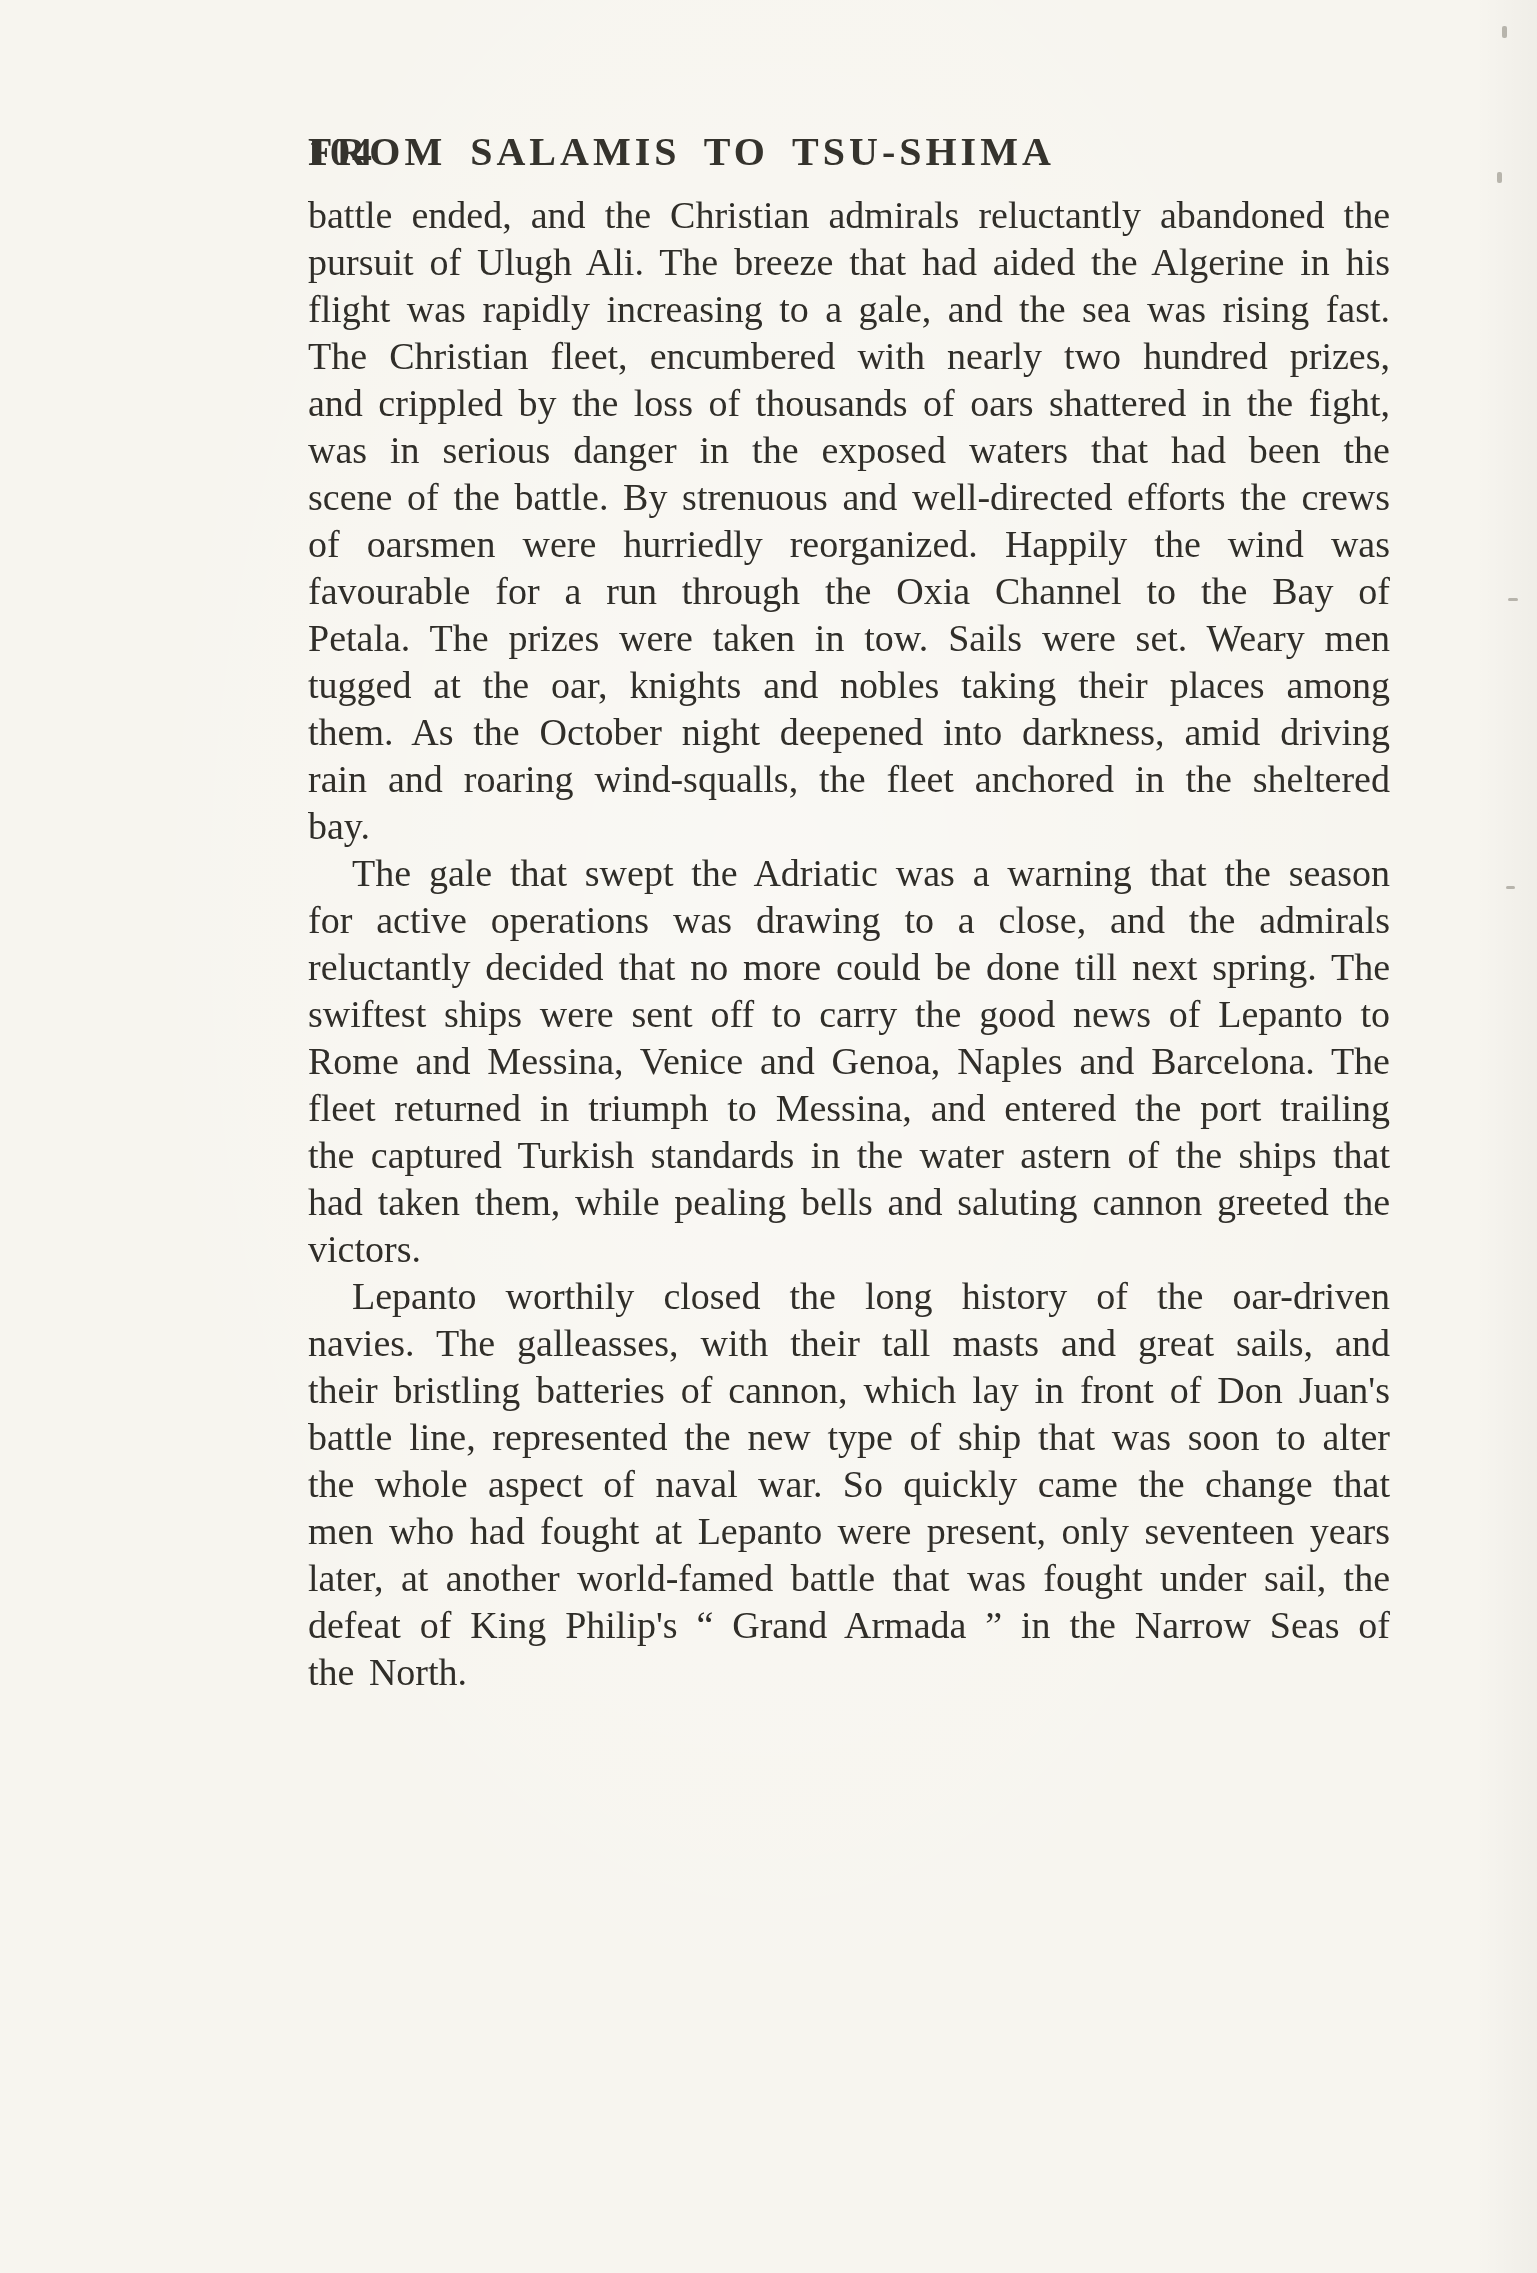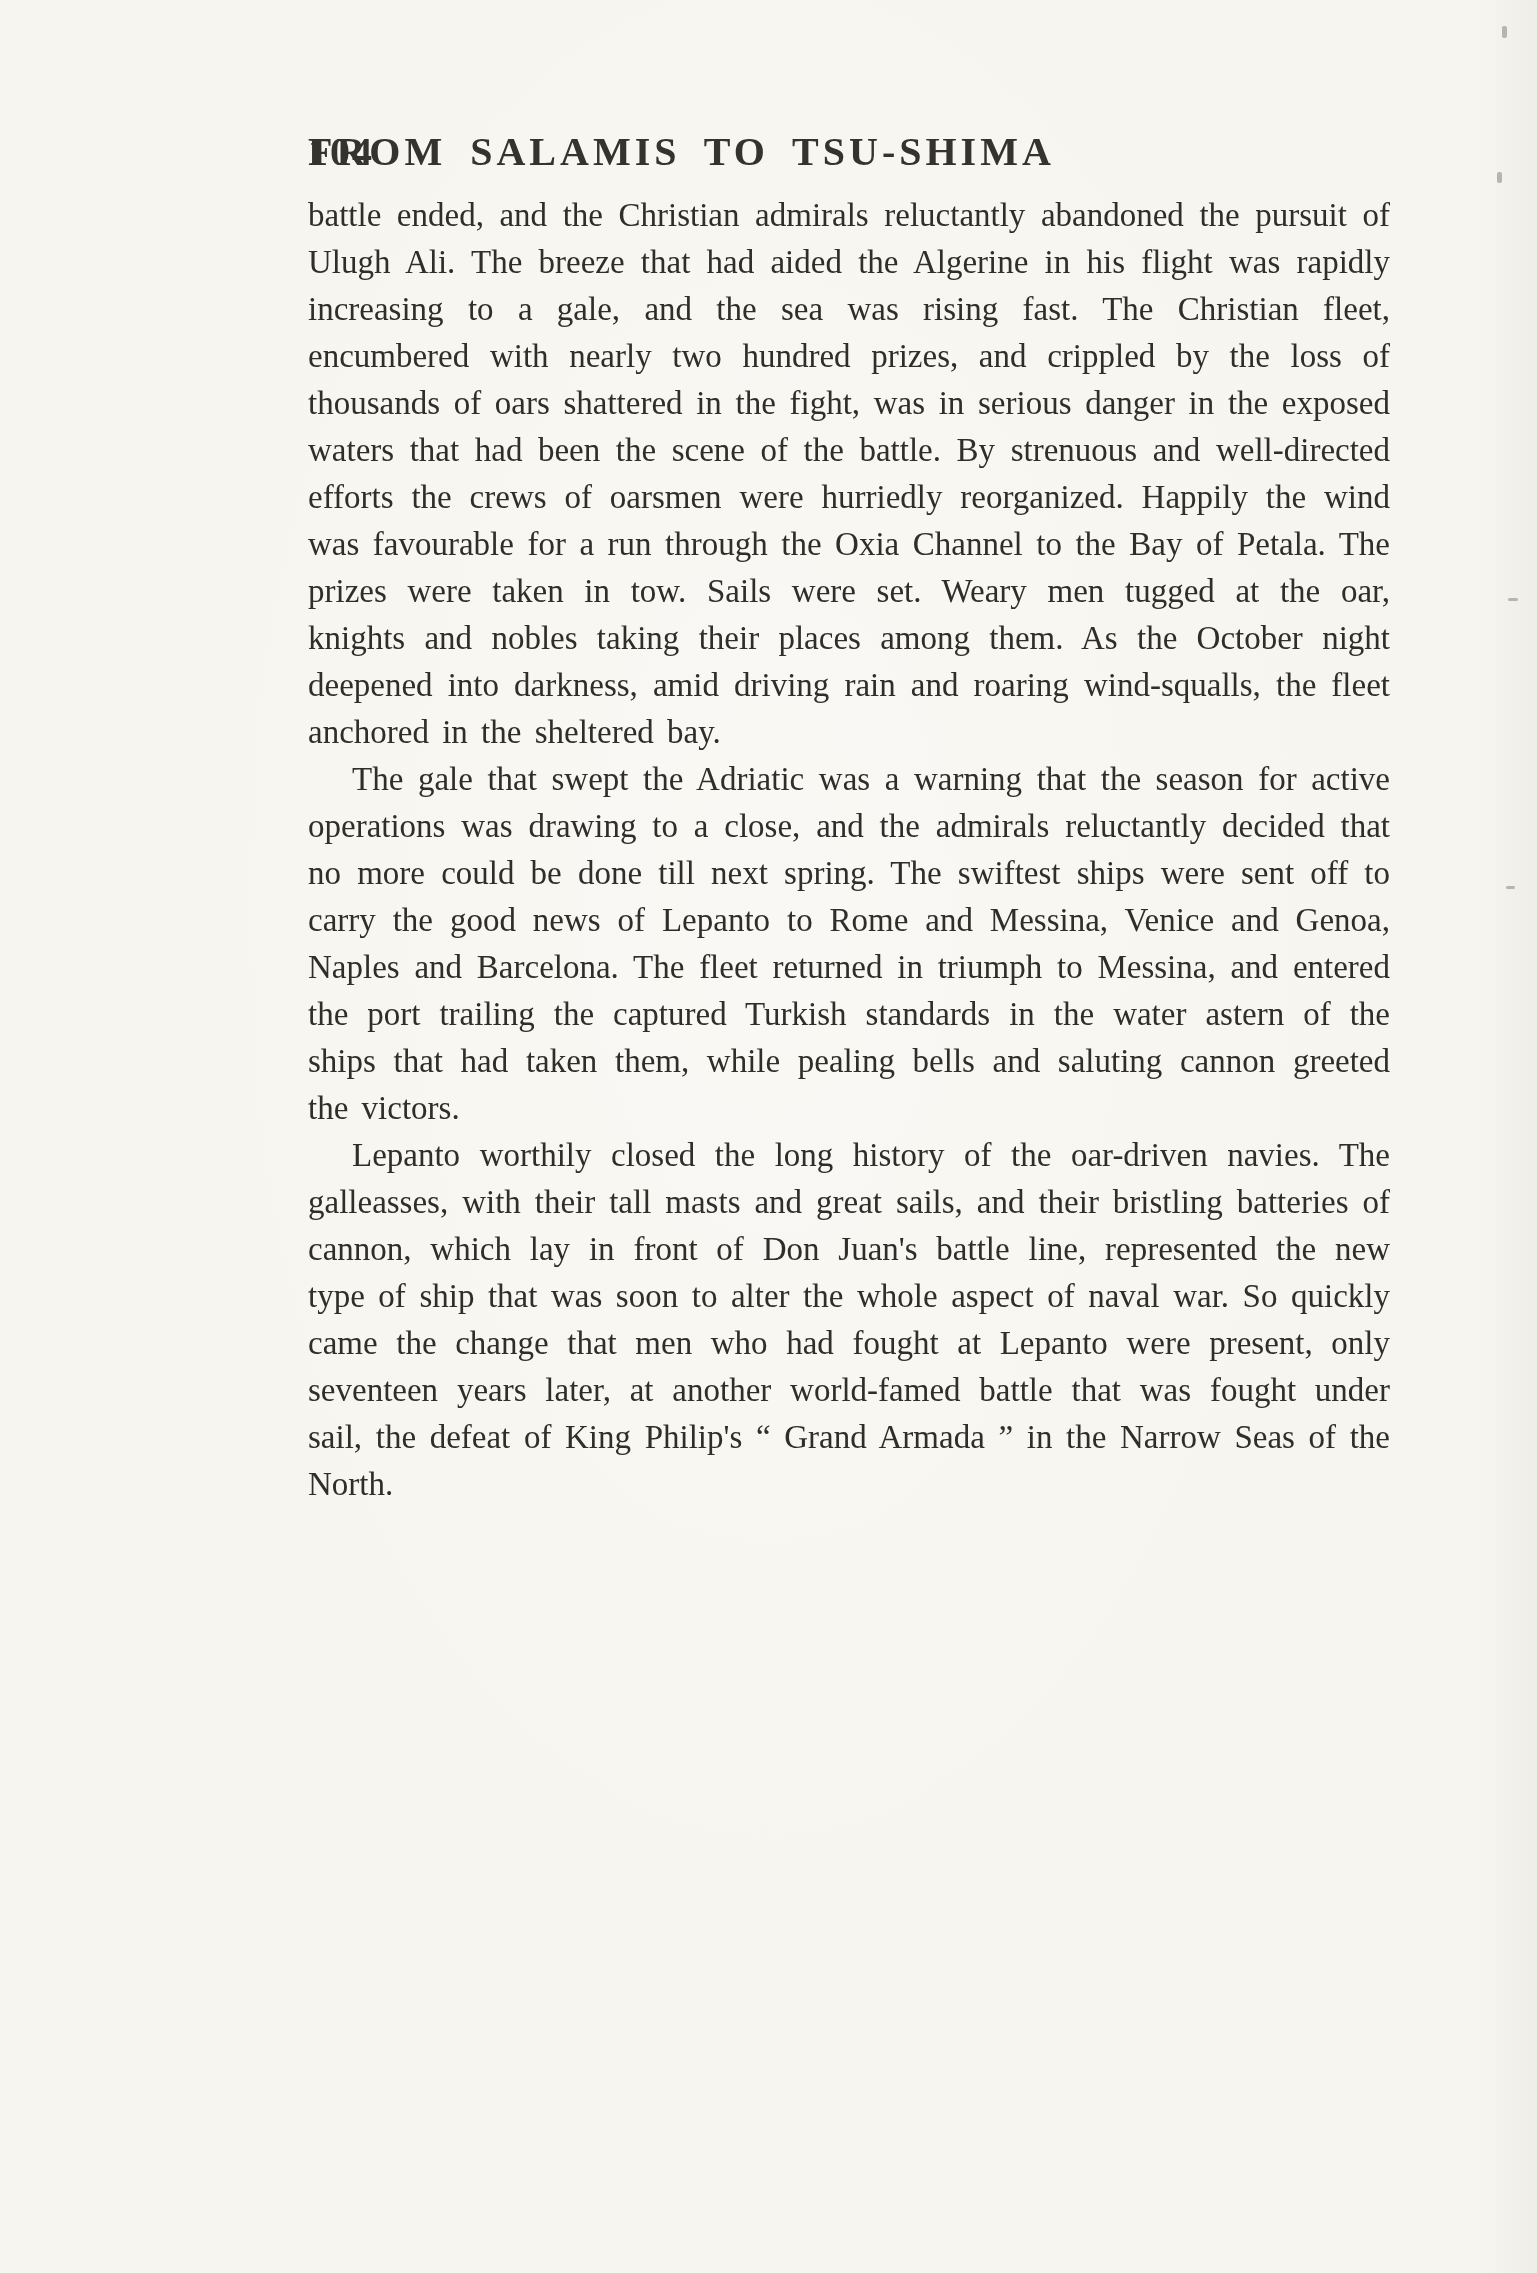--- a/index.html
+++ b/index.html
@@ -41,21 +41,21 @@
     position: absolute;
     left: 0;
     right: 0;
     top: 0;
     text-align: left;
     letter-spacing: 4px;
     word-spacing: 10px;
   }
   .page-body p {
     margin: 0;
-    font-size: 33px;
+    font-size: 38px;
     line-height: 47px;
     text-align: justify;
     word-spacing: 5px;
     color: #302e29;
   }
   .page-body p.indent {
     text-indent: 44px;
   }
   
   .scan-artifact {

